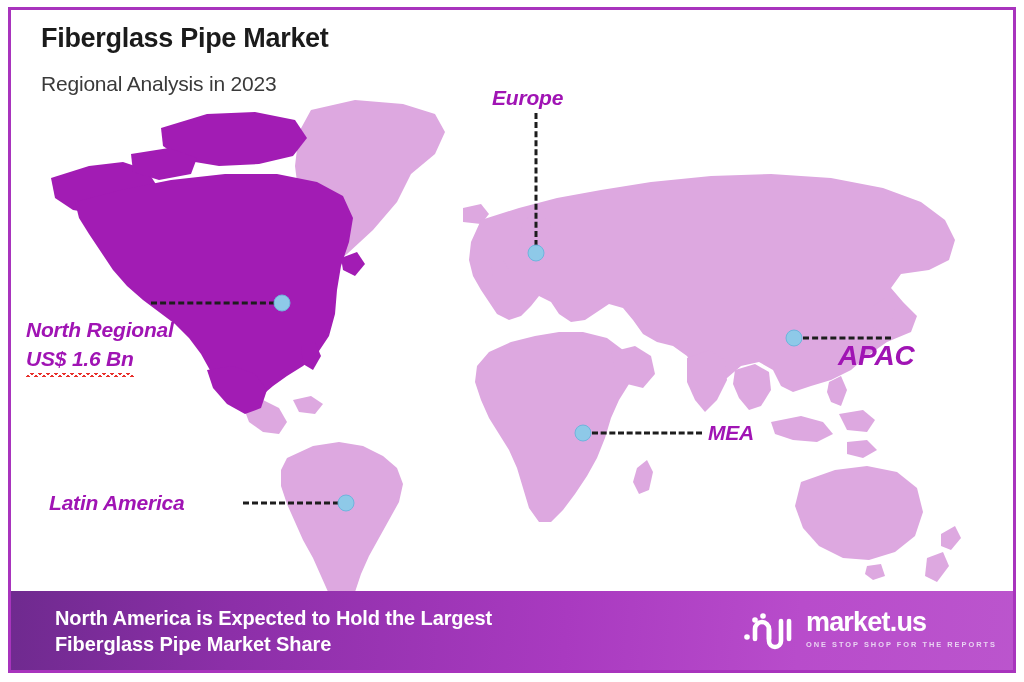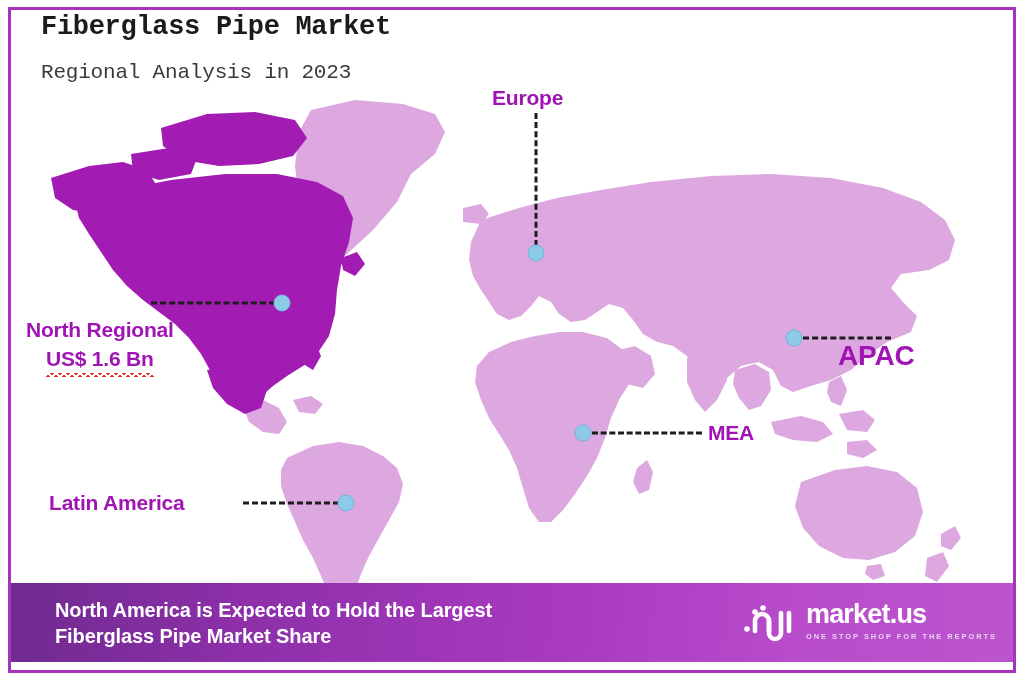--- a/index.html
+++ b/index.html
@@ -11,21 +11,21 @@
   #canvas{
     position:relative;width:1024px;height:682px;background:#ffffff;
   }
   
   .frame{
     position:absolute;left:8px;top:7px;width:1008px;height:666px;
     border:3px solid #a834bd;box-sizing:border-box;background:#ffffff;
     overflow:hidden;
   }
   
-  .header{position:absolute;left:30px;top:1px;font-family:Liberation Mono, monospace;}
+  .header{position:absolute;left:30px;top:12px;}
   .title{
     font-size:27px;font-weight:bold;color:#1b1b1b;letter-spacing:-0.3px;
     line-height:1.25;white-space:nowrap;
   }
   .subtitle{
     font-size:21px;font-weight:400;color:#3a3a3a;letter-spacing:-0.2px;
     margin-top:16px;white-space:nowrap;
   }
   
   .mapwrap{position:absolute;left:0;top:60px;width:1008px;height:540px;}
@@ -42,36 +42,36 @@
     border-top:3px dashed #1d1d1d;
     transform:translateY(-50%);
   }
   .leader-v{
     position:absolute;width:0;
     border-left:3px dashed #1d1d1d;
     transform:translateX(-50%);
   }
   .rlabel{
     position:absolute;color:#a014b4;font-weight:bold;white-space:nowrap;
-    letter-spacing:-0.2px;line-height:1.18;
-  }
-  .rlabel .sub{display:block;text-align:center;}
+    letter-spacing:-0.2px;line-height:1.18;font-style:italic;
+  }
+  .rlabel .sub{display:block;}
   .spell{
     display:inline-block;position:relative;
   }
   .spell::after{
     content:"";position:absolute;left:0;right:0;bottom:-5px;height:4px;
     background-image:
       radial-gradient(circle at 2px 4px, #e8302c 1.6px, transparent 1.8px),
       radial-gradient(circle at 6px 0px, #e8302c 1.6px, transparent 1.8px);
     background-size:8px 8px;background-repeat:repeat-x;
   }
   
   .banner{
-    position:absolute;left:0;bottom:8px;width:1008px;height:79px;
+    position:absolute;left:0;bottom:0;width:1008px;height:79px;
     background:linear-gradient(95deg,#6f2a8f 0%,#8c2fa8 22%,#a93ac0 55%,#b84ccb 78%,#bb55cd 100%);
   }
   .banner-text{
     position:absolute;left:44px;top:14px;color:#ffffff;font-weight:bold;
     font-size:20px;line-height:1.32;letter-spacing:-0.1px;
   }
   
   .logo{position:absolute;right:22px;top:16px;display:flex;align-items:center;gap:9px;}
   .logo-mark{width:54px;height:44px;flex:none;}
   .logo-text{display:flex;flex-direction:column;justify-content:center;}

